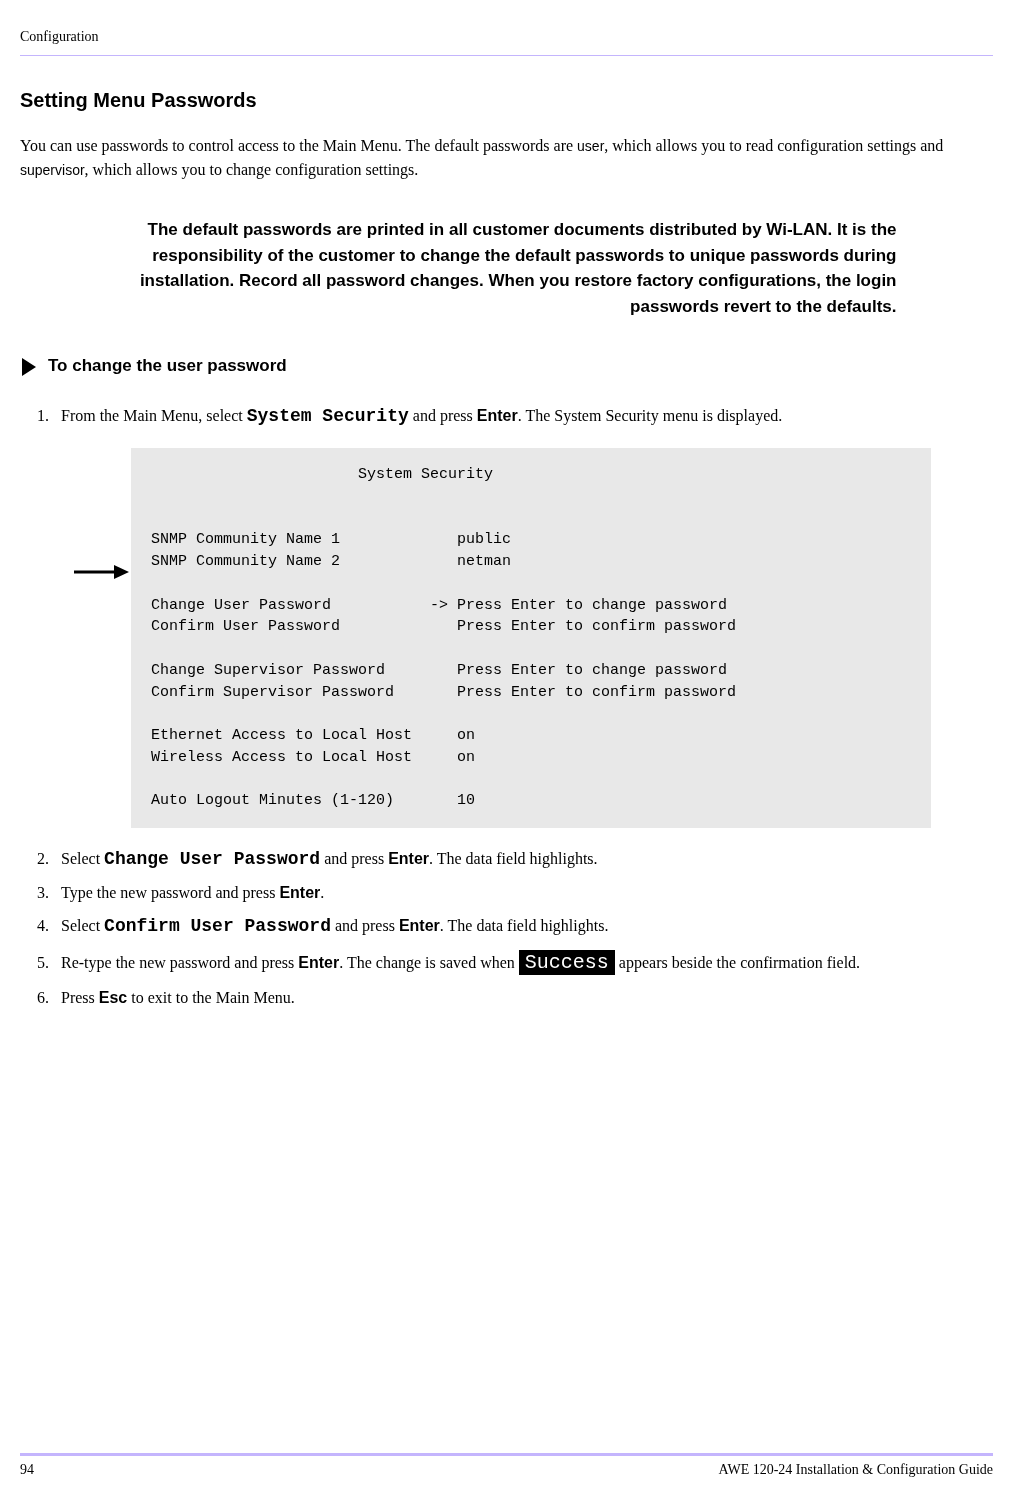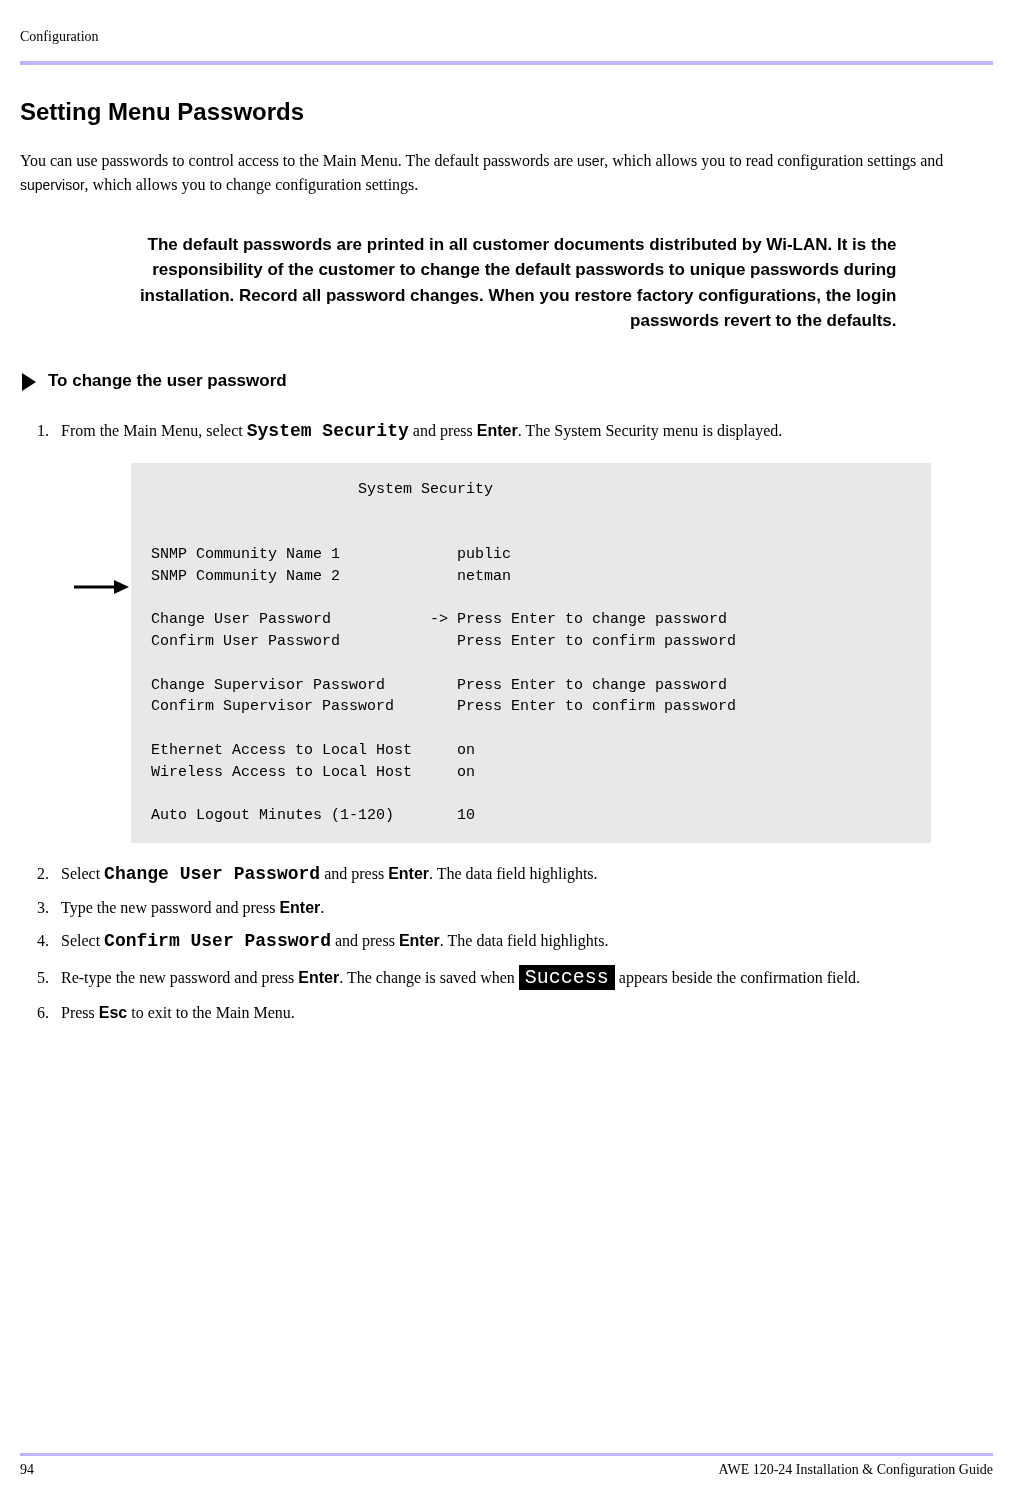--- a/index.html
+++ b/index.html
@@ -5,30 +5,30 @@
     body {
       font-family: Georgia, 'Times New Roman', serif;
       margin: 0;
       padding: 25px 20px 20px 20px;
       width: 973px;
       font-size: 16px;
       line-height: 1.4;
       color: #000;
     }
     .header-section {
-      border-bottom: 4px solid #c4b5fd;
-      padding-bottom: 14px;
+      border-bottom: 1px solid #c4b5fd;
+      padding-bottom: 8px;
       margin-bottom: 30px;
     }
     .header-title {
       font-size: 14px;
     }
     h1 {
       font-family: Arial, Helvetica, sans-serif;
-      font-size: 24px;
+      font-size: 20px;
       font-weight: bold;
       margin: 0 0 20px 0;
     }
     .intro-text {
       margin-bottom: 35px;
       line-height: 1.5;
     }
     code {
       font-family: Liberation Sans, sans-serif;
       font-size: 14px;

